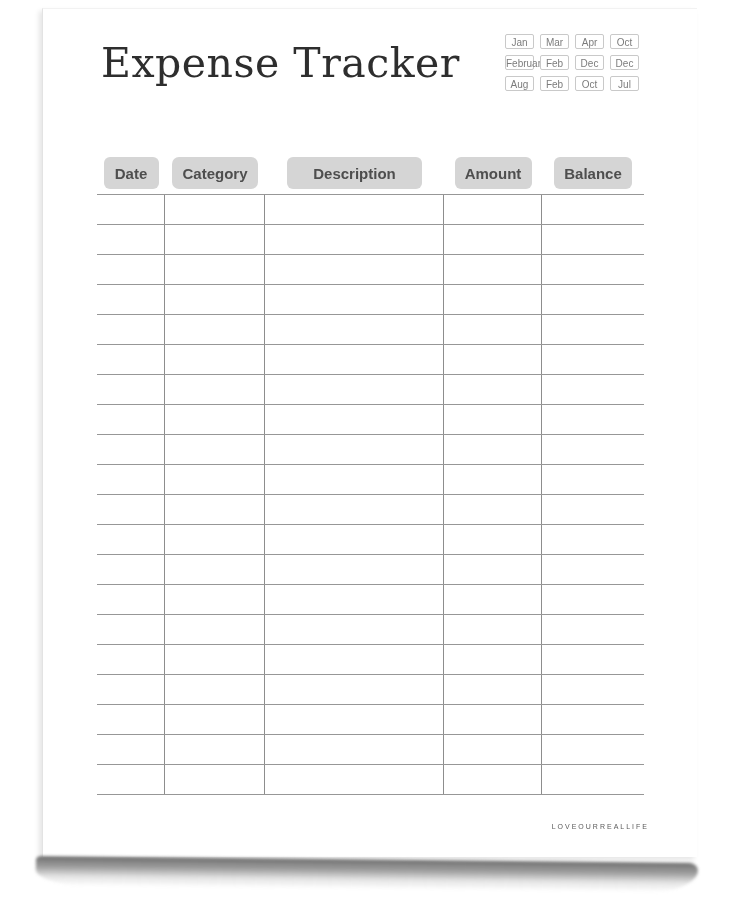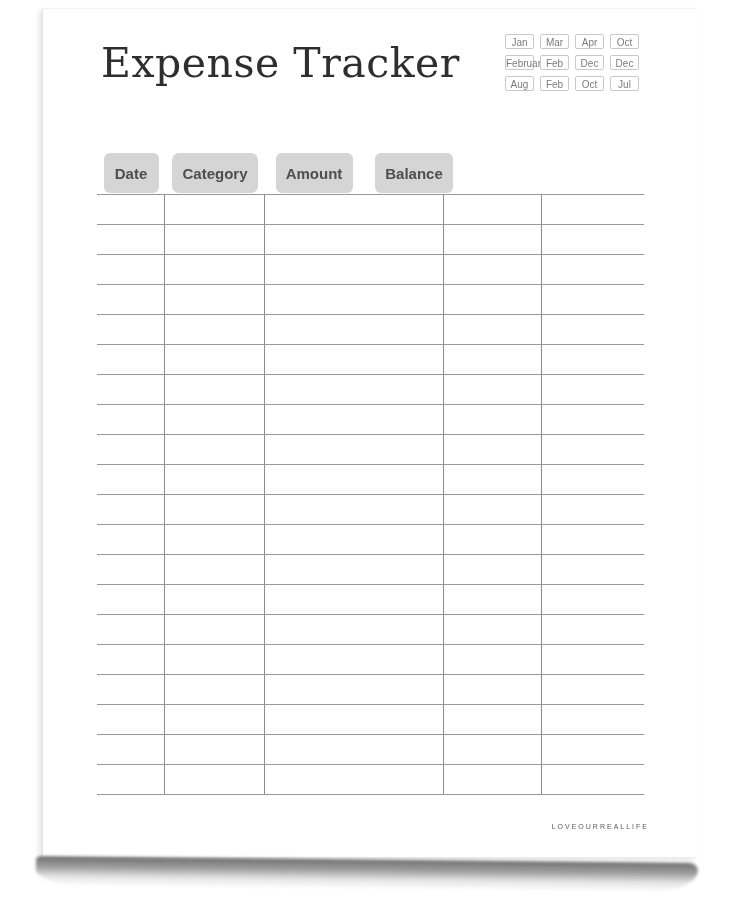--- a/index.html
+++ b/index.html
@@ -13,21 +13,21 @@
   .title{position:absolute;left:58px;top:30px;font-family:"DejaVu Serif","Liberation Serif",serif;
     font-size:41px;color:#2e2e2e;font-weight:400;letter-spacing:0.5px;white-space:nowrap;}
   
   .months{position:absolute;left:462px;top:25px;display:grid;
     grid-template-columns:repeat(4,29px);grid-auto-rows:15px;gap:6px 6px;}
   .month-box{border:1px solid #c9c9c9;border-radius:2px;background:#ffffff;color:#7c7c7c;
     font-size:10px;line-height:15px;text-align:center;box-sizing:border-box;}
   
   .header-row{position:absolute;left:54px;top:152px;width:547px;height:24px;display:flex;}
   .hcell{display:flex;align-items:center;justify-content:center;}
-  .pill{height:40px;box-sizing:border-box;display:flex;align-items:center;justify-content:center;
+  .pill{height:32px;box-sizing:border-box;display:flex;align-items:center;justify-content:center;
     background:#d5d5d5;border-radius:6px;color:#4e4e4e;font-weight:bold;font-size:15px;
     padding:0 10px;}
   .hcell.c0 .pill{min-width:55px;}
   .hcell.c1 .pill{min-width:82px;border-radius:7px;}
   .hcell.c2 .pill{min-width:135px;}
   .hcell.c3 .pill{min-width:77px;}
   .hcell.c4 .pill{min-width:75px;}
   
   .etable{position:absolute;left:54px;top:185px;width:547px;border-bottom:1px solid #979797;}
   .trow{display:flex;height:30px;border-top:1px solid #979797;box-sizing:border-box;}
@@ -66,20 +66,23 @@
         <div class="month-box">Oct</div>
         <div class="month-box">Jul</div>
       </div>
     <div class="header-row">
         <div class="hcell c0">
           <div class="pill">Date</div>
         </div>
         <div class="hcell c1">
           <div class="pill">Category</div>
         </div>
+        <div class="hcell c2">
+          <div class="pill">Description</div>
+        </div>
         <div class="hcell c3">
           <div class="pill">Amount</div>
         </div>
         <div class="hcell c4">
           <div class="pill">Balance</div>
         </div>
       </div>
     <div class="etable">
         <div class="trow">
           <div class="tcell c0"></div>

